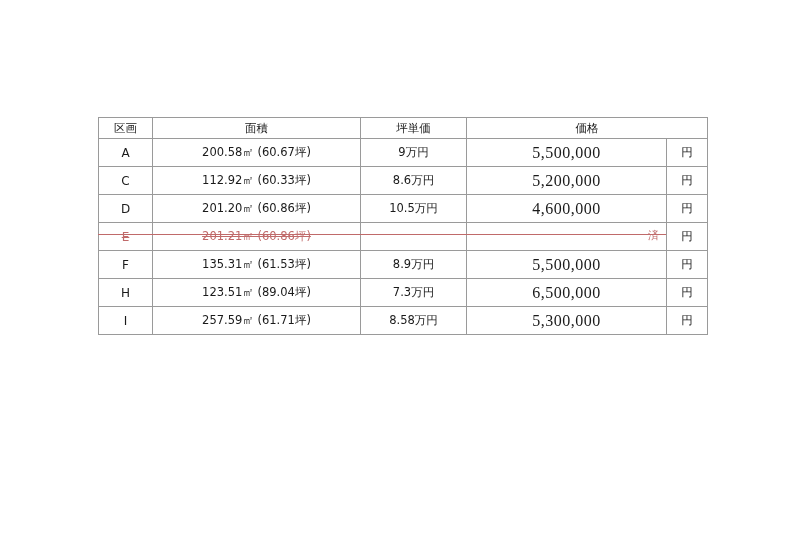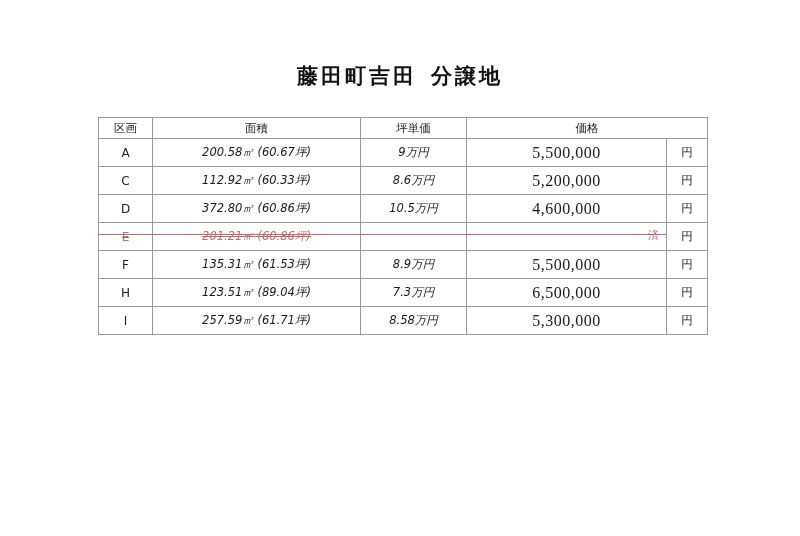--- a/index.html
+++ b/index.html
@@ -71,26 +71,24 @@
   .cell-price {
     border-right: none !important;
   }
   td.cell-ku {
     font-size: 12px;
     font-family: "DejaVu Sans", "Liberation Sans", sans-serif;
   }
   td.cell-area {
     font-size: 11.5px;
     font-family: "DejaVu Sans", "Liberation Sans", sans-serif;
-    font-style: italic;
   }
   td.cell-unit {
     font-size: 11.5px;
     font-family: "DejaVu Sans", "Liberation Sans", sans-serif;
-    font-style: italic;
   }
   td.cell-price {
     font-size: 16px;
     letter-spacing: 0.5px;
     font-family: Liberation Serif, serif;
   }
   td.cell-yen {
     font-size: 11.5px;
     text-align: right;
     padding-right: 7px;
@@ -130,21 +128,20 @@
     font-size: 11px;
     color: #c06a6a;
     font-family: "DejaVu Sans", "Liberation Sans", sans-serif;
   }
 </style>
 </head>
 <body>
 
 <div class="page">
 
-  <div class="doc-title"><span>藤田町吉田</span><span class="title-gap"></span><span>分譲地</span></div>
 
   <table class="price-table">
     <colgroup>
       <col class="col-ku">
       <col class="col-area">
       <col class="col-unit">
       <col class="col-price">
       <col class="col-yen">
     </colgroup>
     <thead>
@@ -165,21 +162,21 @@
       </tr>
       <tr>
         <td class="cell-ku">C</td>
         <td class="cell-area">112.92㎡ (60.33坪)</td>
         <td class="cell-unit">8.6万円</td>
         <td class="cell-price">5,200,000</td>
         <td class="cell-yen">円</td>
       </tr>
       <tr>
         <td class="cell-ku">D</td>
-        <td class="cell-area">372.80㎡ (60.86坪)</td>
+        <td class="cell-area">201.20㎡ (60.86坪)</td>
         <td class="cell-unit">10.5万円</td>
         <td class="cell-price">4,600,000</td>
         <td class="cell-yen">円</td>
       </tr>
       <tr class="sold">
         <td class="cell-ku">E</td>
         <td class="cell-area">201.21㎡ (60.86坪)</td>
         <td class="cell-unit"></td>
         <td class="cell-price"></td>
         <td class="cell-yen">円</td>

